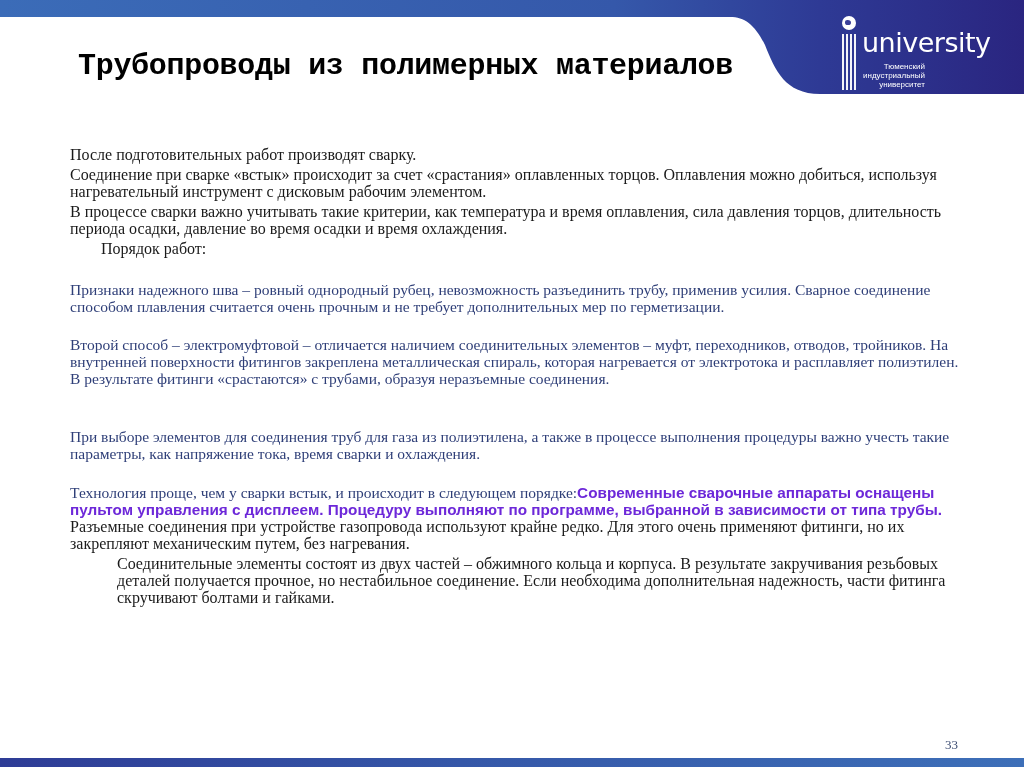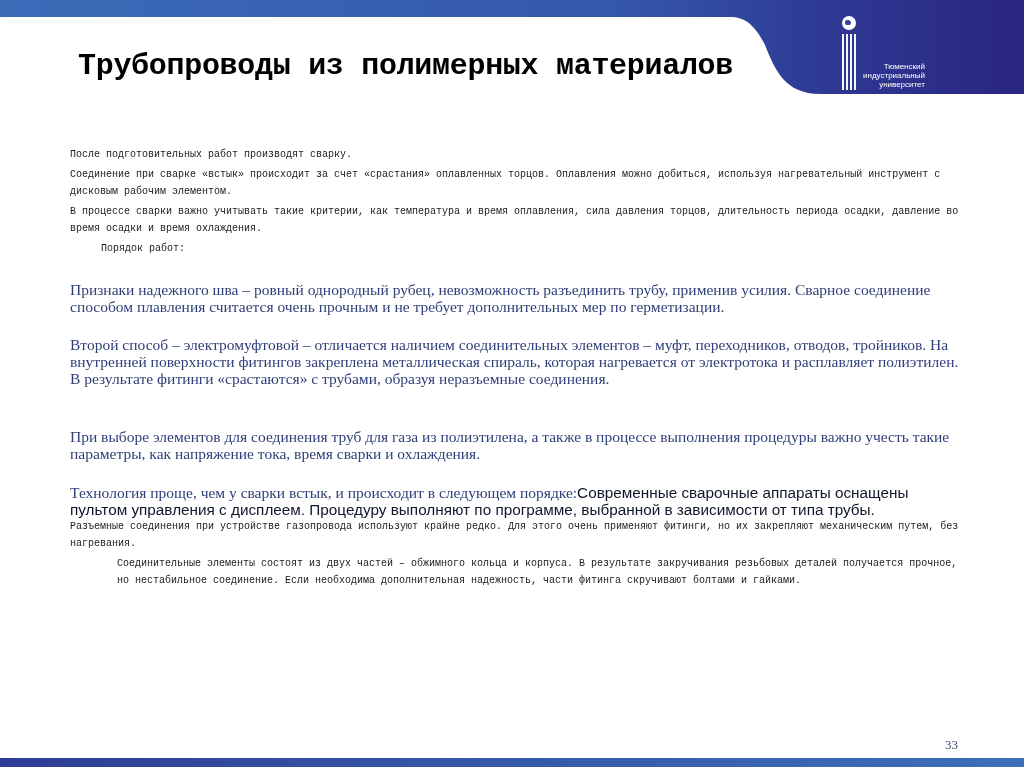--- a/index.html
+++ b/index.html
@@ -45,41 +45,41 @@
       font-size: 30px; line-height: 40px; color: #000000;
       letter-spacing: -0.3px;
     }
     .content {
       position: absolute; left: 70px; top: 142px; width: 890px;
     }
     .p {
       margin: 0;
     }
     .sans {
-      font-family: Liberation Mono, monospace; font-size: 10px; line-height: 17px;
+      font-family: Liberation Serif, serif; font-size: 16px; line-height: 17px;
       color: #1a1a1a;
     }
     .serif {
       font-family: "Liberation Serif", serif; font-size: 15.5px; line-height: 17px;
       color: #2f3f78;
       margin-top: 20px;
     }
     .p1 { position: absolute; top: 4px; }
     .p2 { position: absolute; top: 24px; }
     .p3 { position: absolute; top: 61px; }
     .p4 { position: absolute; top: 98px; margin-left: 31px; }
     .p5 { position: absolute; top: 119px; }
     .p6 { position: absolute; top: 174px; }
     .p7 { position: absolute; top: 266px; }
     .p8 { position: absolute: top: 0; }
     .p8 { position: absolute; top: 322px; }
     .p9 { position: absolute; top: 376px; }
     .p10 { position: absolute; top: 413px; margin-left: 47px; }
     .inline-sans {
-      font-family: "Liberation Sans", sans-serif; font-size: 15.3px; color: #0f172a;
+      font-family: "Liberation Sans", sans-serif; font-size: 15.3px; color: #6d28d9; font-weight: bold;
     }
     .page-number {
       position: absolute; left: 945px; top: 737px;
       font-family: "Liberation Serif", serif; font-size: 13px; color: #3a4a70;
     }
     .bottom-band {
       position: absolute; left: 0; top: 758px; width: 1024px; height: 9px;
       background: linear-gradient(90deg, #2e3c96 0%, #3557a8 45%, #3d6fb8 100%);
     }
   </style>
@@ -96,20 +96,21 @@
         <stop offset="1" stop-color="#2a2580"></stop>
       </linearGradient>
     </defs>
     <path d="M0,0 H1024 V94 H820 C785,94 775,70 765,45 C755,25 745,17 730,17 H0 Z" fill="url(#bandGrad)"></path>
   </svg>
 </div>
 
 <div class="logo">
   <div class="logo-globe"></div>
   <div class="logo-bars"></div>
+  <div class="logo-word">university</div>
   <div class="logo-sub">Тюменский
 индустриальный
 университет</div>
 </div>
 
 <h1 class="title">Трубопроводы из полимерных материалов</h1>
 
 <div class="content">
   <p class="p sans p1">После подготовительных работ производят сварку.</p>
   <p class="p sans p2">Соединение при сварке «встык» происходит за счет «срастания» оплавленных торцов. Оплавления можно добиться, используя нагревательный инструмент с дисковым рабочим элементом.</p>

